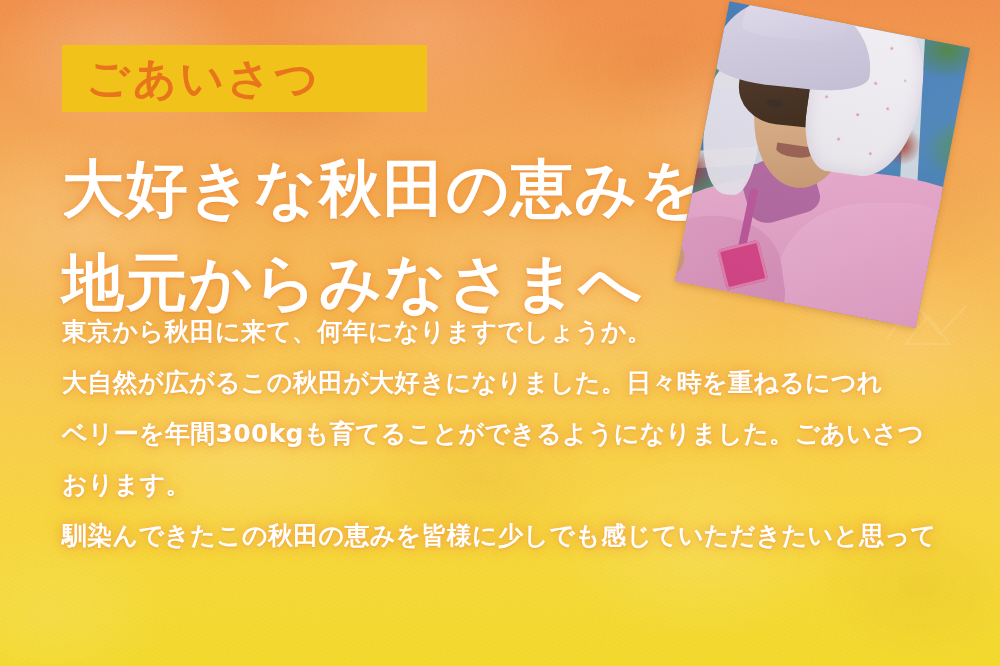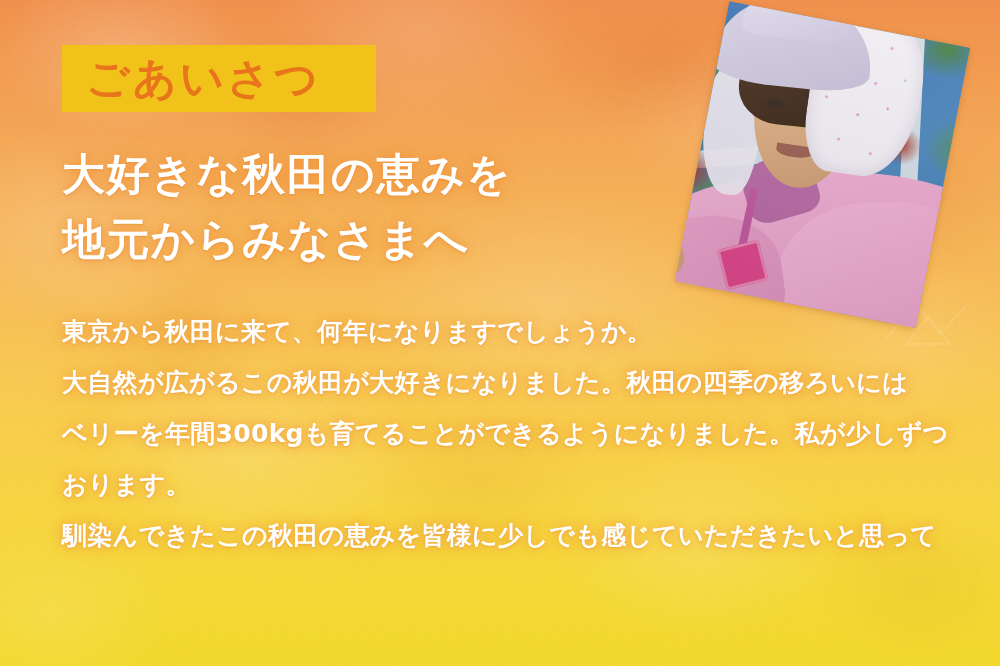--- a/index.html
+++ b/index.html
@@ -63,21 +63,21 @@
     background-image:
       repeating-linear-gradient(115deg, rgba(255,255,255,.07) 0 1px, rgba(0,0,0,0) 1px 3px),
       repeating-linear-gradient(28deg,  rgba(140,70,20,.05) 0 1px, rgba(0,0,0,0) 1px 4px),
       repeating-linear-gradient(74deg,  rgba(255,255,255,.05) 0 1px, rgba(0,0,0,0) 1px 5px);
   }
 
   
   #ribbon {
     position:absolute;
     left:62px; top:45px;
-    width:314px; height:67px;
+    width:365px; height:67px;
     background:#f0c21a;
     -webkit-clip-path:polygon(0 0, 100% 0, 100% 100%, 88% 100%, 78% 50%, 88% 0, 100% 0, 100% 100%, 0 100%);
     clip-path:polygon(0 0, 100% 0, 100% 100%, 87.5% 100%, 77.5% 50%, 87.5% 0, 100% 0, 100% 100%, 0 100%);
     display:flex; align-items:center;
   }
   #ribbon-label {
     color:#e8741c;
     font-size:43px;
     font-weight:700;
     letter-spacing:3px;
@@ -85,21 +85,21 @@
     line-height:1;
     white-space:nowrap;
   }
 
   
   #headline {
     position:absolute;
     left:62px; top:142px;
     width:620px;
     color:#ffffff;
-    font-size:43px;
+    font-size:62px;
     font-weight:700;
     line-height:1.52;
     letter-spacing:1.5px;
     text-shadow:
       0 0 10px rgba(244,150,60,.85),
       0 0 20px rgba(240,140,50,.55),
       0 1px 2px rgba(200,110,40,.40);
   }
   #headline .hl { display:block; white-space:nowrap; }
 
@@ -345,22 +345,22 @@
     <span id="ribbon-label">ごあいさつ</span>
   </div>
 
   <h1 id="headline">
     <span class="hl">大好きな秋田の恵みを</span>
     <span class="hl">地元からみなさまへ</span>
   </h1>
 
   <div id="body-copy">
     <span class="bl">東京から秋田に来て、何年になりますでしょうか。</span>
-    <span class="bl">大自然が広がるこの秋田が大好きになりました。秋田の四季の移ろいには</span>
-    <span class="bl">ベリーを年間300kgも育てることができるようになりました。私が少しずつ</span>
+    <span class="bl">大自然が広がるこの秋田が大好きになりました。日々時を重ねるにつれ</span>
+    <span class="bl">ベリーを年間300kgも育てることができるようになりました。ごあいさつ</span>
     <span class="bl">おります。</span>
     <span class="bl">馴染んできたこの秋田の恵みを皆様に少しでも感じていただきたいと思って</span>
   </div>
 
   <svg id="watermark" viewBox="0 0 90 62">
     <path d="M6 48 L34 10 L60 42 L86 14" fill="none" stroke="#ffffff" stroke-width="2"></path>
     <path d="M26 52 L48 24 L70 52 Z" fill="none" stroke="#ffffff" stroke-width="2"></path>
   </svg>
 
   <div id="photo-frame">

